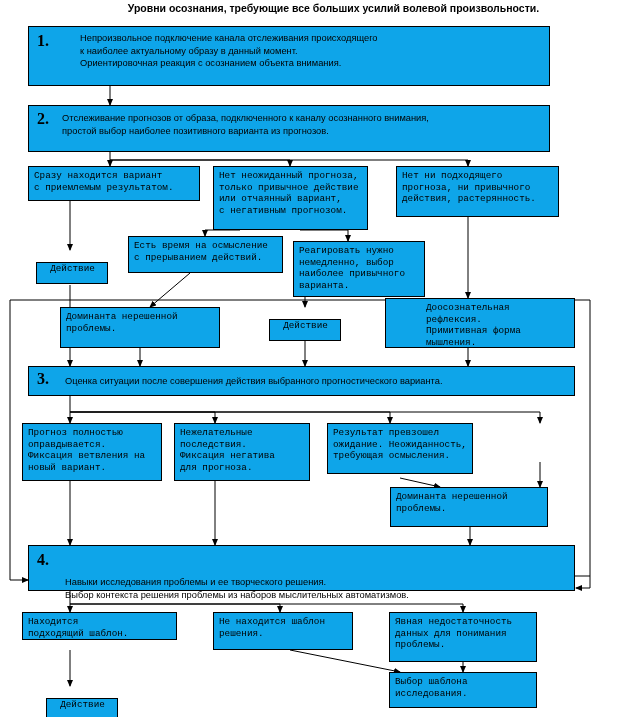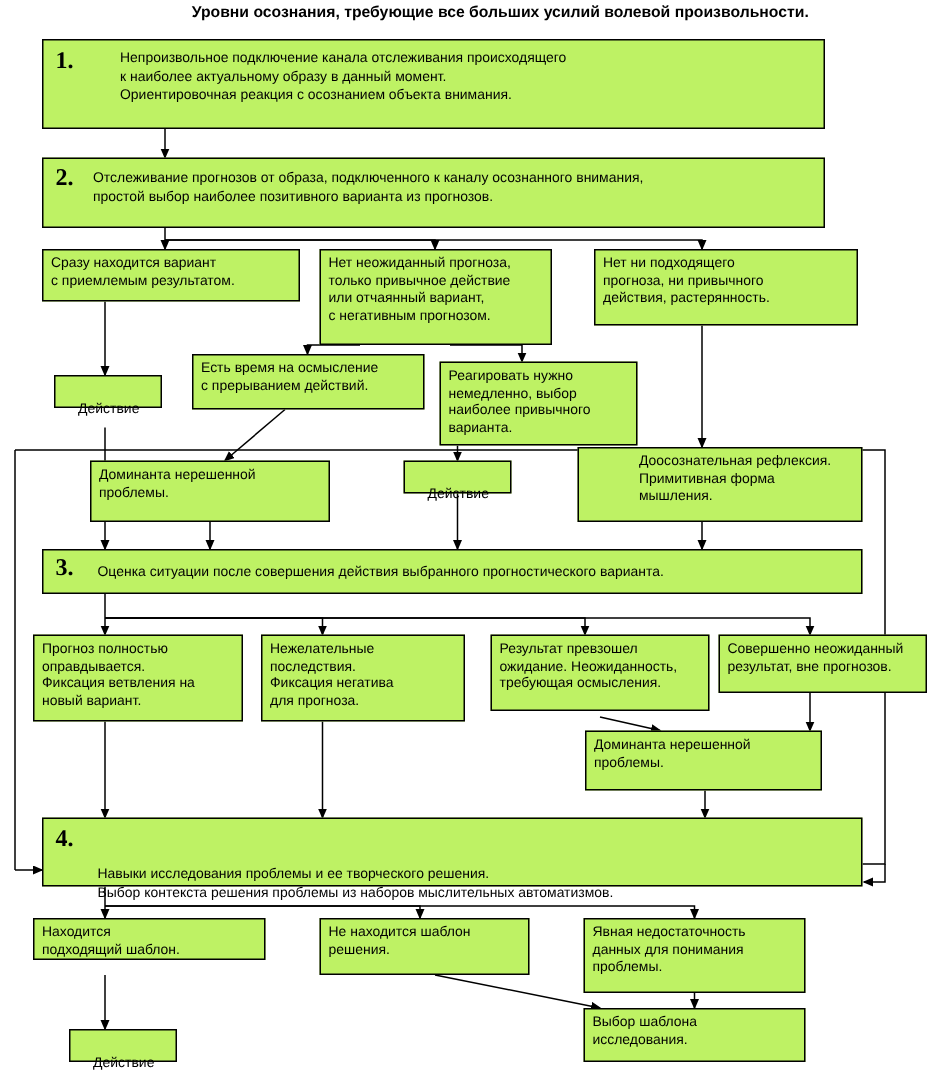--- a/index.html
+++ b/index.html
@@ -18,45 +18,47 @@
     text-align:center;
     font-size:10.5px;
     font-weight:bold;
     line-height:13px;
     padding-left:22px;
   }
   .box{
     position:absolute;
     box-sizing:border-box;
     border:1px solid #000;
-    background:#bef264;
+    background:#0ea5e9;
     font-size:9.3px;
     line-height:11.6px;
     padding:3px 4px 2px 5px;
     white-space:pre-line;
+    font-family:Liberation Mono, monospace;
   }
   .numbox{
     padding-left:4px;
   }
   .num{
     position:absolute;
     font-size:16px;
     font-weight:bold;
     font-family:"Liberation Serif", serif;
   }
   .numtext{
     position:absolute;
     font-size:9.3px;
     line-height:12.6px;
     white-space:pre-line;
   }
   .act{
     text-align:center;
-    padding-top:16px;
+    padding-top:0;
     font-size:9.3px;
+    margin-top:12px;
   }
   svg.lines{
     position:absolute;left:0;top:0;width:623px;height:717px;
     pointer-events:none;
   }
 </style>
 </head>
 <body>
 
 <div id="stage">
@@ -144,21 +146,21 @@
   <div class="num" style="left:37px;top:110px;">2.</div>
   <div class="numtext" style="left:62px;top:112px;width:480px;">Отслеживание прогнозов от образа, подключенного к каналу осознанного внимания,
   простой выбор наиболее позитивного варианта из прогнозов.</div>
 
   <div class="box" style="left:28px;top:166px;width:172px;height:35px;">Сразу находится вариант
 с приемлемым результатом.</div>
   <div class="box" style="left:213px;top:166px;width:155px;height:64px;">Нет неожиданный прогноза,
 только привычное действие
 или отчаянный вариант,
 с негативным прогнозом.</div>
-  <div class="box" style="left:396px;top:166px;width:176px;height:51px;">Нет ни подходящего
+  <div class="box" style="left:396px;top:166px;width:163px;height:51px;">Нет ни подходящего
 прогноза, ни привычного
 действия, растерянность.</div>
 
   <div class="box act" style="left:36px;top:250px;width:72px;height:22px;">Действие</div>
 
   <div class="box" style="left:128px;top:236px;width:155px;height:37px;">Есть время на осмысление
 с прерыванием действий.</div>
   <div class="box" style="left:293px;top:241px;width:132px;height:56px;">Реагировать нужно
 немедленно, выбор
 наиболее привычного
@@ -179,22 +181,20 @@
 оправдывается.
 Фиксация ветвления на
 новый вариант.</div>
   <div class="box" style="left:174px;top:423px;width:136px;height:58px;">Нежелательные
 последствия.
 Фиксация негатива
 для прогноза.</div>
   <div class="box" style="left:327px;top:423px;width:146px;height:51px;">Результат превзошел
 ожидание. Неожиданность,
 требующая осмысления.</div>
-  <div class="box" style="left:479px;top:423px;width:139px;height:39px;">Совершенно неожиданный
-результат, вне прогнозов.</div>
   <div class="box" style="left:390px;top:487px;width:158px;height:40px;">Доминанта нерешенной
 проблемы.</div>
 
   <div class="box numbox" style="left:28px;top:545px;width:547px;height:46px;"></div>
   <div class="num" style="left:37px;top:551px;">4.</div>
   <div class="numtext" style="left:65px;top:554px;width:500px;margin-top:22px;">Навыки исследования проблемы и ее творческого решения.
   Выбор контекста решения проблемы из наборов мыслительных автоматизмов.</div>
 
   <div class="box" style="left:22px;top:612px;width:155px;height:28px;">Находится
 подходящий шаблон.</div>

